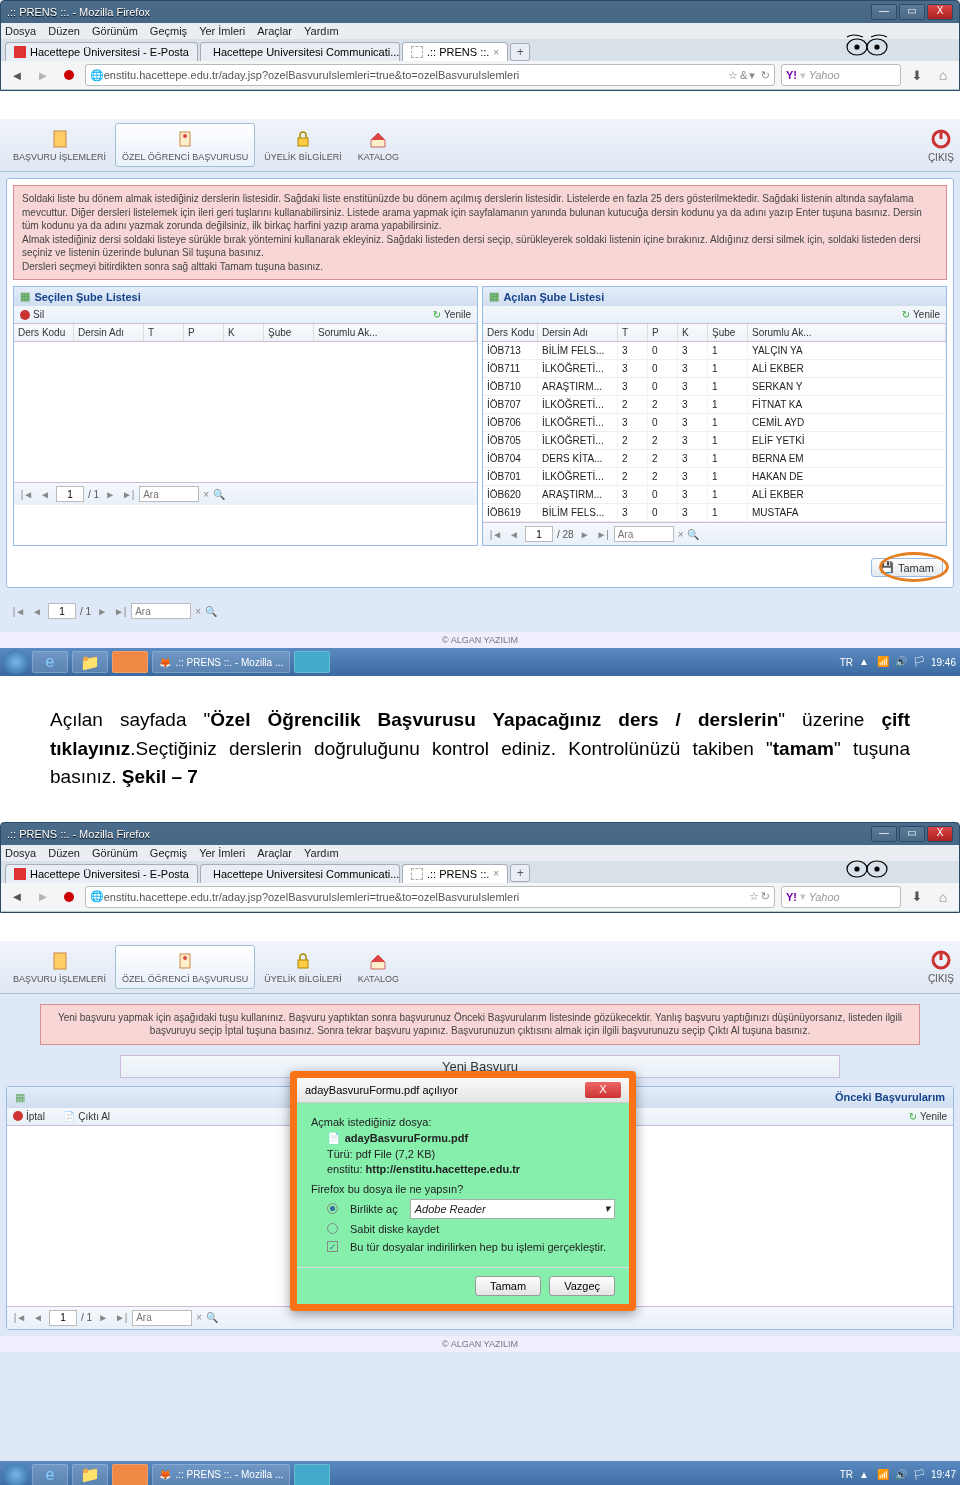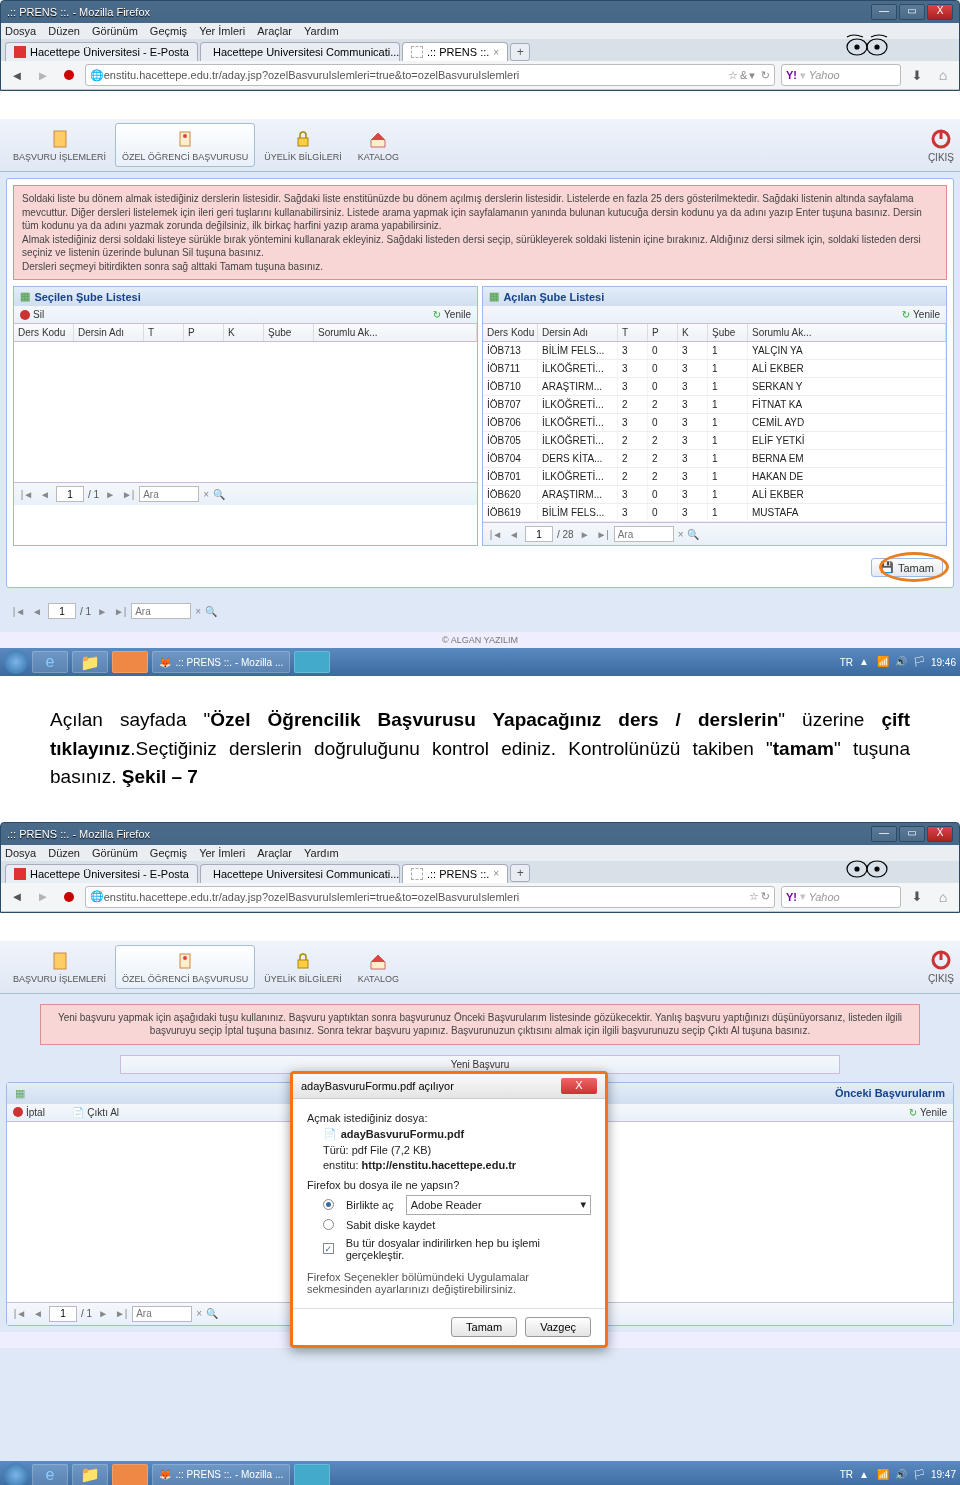--- a/index.html
+++ b/index.html
@@ -67,35 +67,35 @@
   .start-orb { width:24px; height:24px; border-radius:50%; background:radial-gradient(circle,#7db4e8,#2a6aa0);}
   .tb-item { width:36px; height:22px; background:rgba(255,255,255,.15); border:1px solid rgba(255,255,255,.2); border-radius:2px; display:flex; align-items:center; justify-content:center;}
   .tb-wide { width:auto; padding:0 6px; color:#fff; font-size:10px; gap:4px;}
   .tb-spacer { flex:1;}
   .tray { display:flex; align-items:center; gap:6px; color:#fff; font-size:10px;}
   .tray .ic { width:12px; height:12px;}
   
   .instructions { padding:30px 50px; font-size:19px; line-height:1.5; text-align:justify;}
   .instructions b { font-weight:bold;}
   
-  .dialog { position:absolute; width:318px; background:#ffffff; border:3px solid #f97316; border-radius:4px; box-shadow:0 3px 12px rgba(0,0,0,.4);}
+  .dialog { position:absolute; width:346px; background:#86efac; border:7px solid #f97316; border-radius:4px; box-shadow:0 3px 12px rgba(0,0,0,.4);}
   .dialog-hd { background:linear-gradient(#fafafa,#e4e4e4); padding:4px 8px; font-size:11px; display:flex; justify-content:space-between; align-items:center; border-bottom:1px solid #ccc;}
   .dialog-x { width:36px; height:16px; background:linear-gradient(#e66,#c33); border-radius:2px; color:#fff; font-size:11px; text-align:center; line-height:14px;}
   .dialog-body { padding:10px 14px; font-size:11px; color:#222;}
   .dialog-body .indent { padding-left:16px; margin:4px 0;}
   .dialog-body .row { margin:3px 0;}
   .radio-row { display:flex; align-items:center; gap:12px; margin:4px 0;}
   .radio { width:11px; height:11px; border:1px solid #888; border-radius:50%; display:inline-flex; align-items:center; justify-content:center;}
   .radio.sel::after { content:''; width:5px; height:5px; background:#3a6aa0; border-radius:50%;}
-  .combo { flex:1; height:20px; border:1px solid #aaa; background:#fff; display:flex; align-items:center; justify-content:space-between; padding:0 4px; font-size:11px;}
+  .combo { flex:1; height:20px; border:1px solid #aaa; background:#fff; display:flex; align-items:center; justify-content:space-between; padding:0 4px; font-size:11px;font-style:italic;}
   .chk { width:11px; height:11px; border:1px solid #888; display:inline-flex; align-items:center; justify-content:center; font-size:9px; color:#3a6aa0;}
   .dialog-ft { display:flex; justify-content:flex-end; gap:8px; padding:8px 14px; border-top:1px solid #ddd;}
   .dlg-btn { background:linear-gradient(#fefefe,#e4e4e4); border:1px solid #999; border-radius:3px; padding:3px 14px; font-size:11px;}
-  .yeni-basvuru-bar { margin:8px 120px; background:linear-gradient(#f4f8fc,#e8f0f8); border:1px solid #cbd; text-align:center; padding:3px; font-size:10px; color:#333;}
-  .prev-panel-tb { background:linear-gradient(#f4f8fc,#e8f0f8); padding:3px 6px; display:flex; align-items:center; gap:27px; font-size:10px; border-bottom:1px solid #cbd;}
+  .yeni-basvuru-bar { margin:8px 120px; background:linear-gradient(#f4f8fc,#e8f0f8); border:1px solid #cbd; text-align:center; padding:3px; font-size:13px; color:#333;}
+  .prev-panel-tb { background:linear-gradient(#f4f8fc,#e8f0f8); padding:3px 6px; display:flex; align-items:center; gap:18px; font-size:10px; border-bottom:1px solid #cbd;}
   .prev-hd-row { display:flex; background:linear-gradient(#f9fbfd,#eef2f6); border-bottom:1px solid #cbd; font-size:10px;}
   .prev-hd-row > div { padding:3px 6px; border-right:1px solid #ddd;}
   .prev-row { display:flex; font-size:10px;}
   .prev-row > div { padding:3px 6px;}
   
   .fav { width:12px; height:12px; background:#d33; display:inline-block;}
   .fav.blue { background:#36c;}
   .fav.none { background:transparent; border:1px dashed #aaa;}
 </style>
 </head>
@@ -593,21 +593,20 @@
           </div>
           <div class="radio-row">
             <span class="radio"></span>
             <span>Sabit diske kaydet</span>
           </div>
           <div class="radio-row" style="margin-top:6px;">
             <span class="chk">✓</span>
             <span>Bu tür dosyalar indirilirken hep bu işlemi gerçekleştir.</span>
           </div>
         </div>
-        <div class="row" style="margin-top:10px; color:#555;">Firefox Seçenekler bölümündeki Uygulamalar sekmesinden ayarlarınızı değiştirebilirsiniz.</div>
       </div>
       <div class="dialog-ft">
         <div class="dlg-btn">Tamam</div>
         <div class="dlg-btn">Vazgeç</div>
       </div>
     </div>
   </div>
 
   <div class="taskbar">
     <div class="start-orb"></div>

